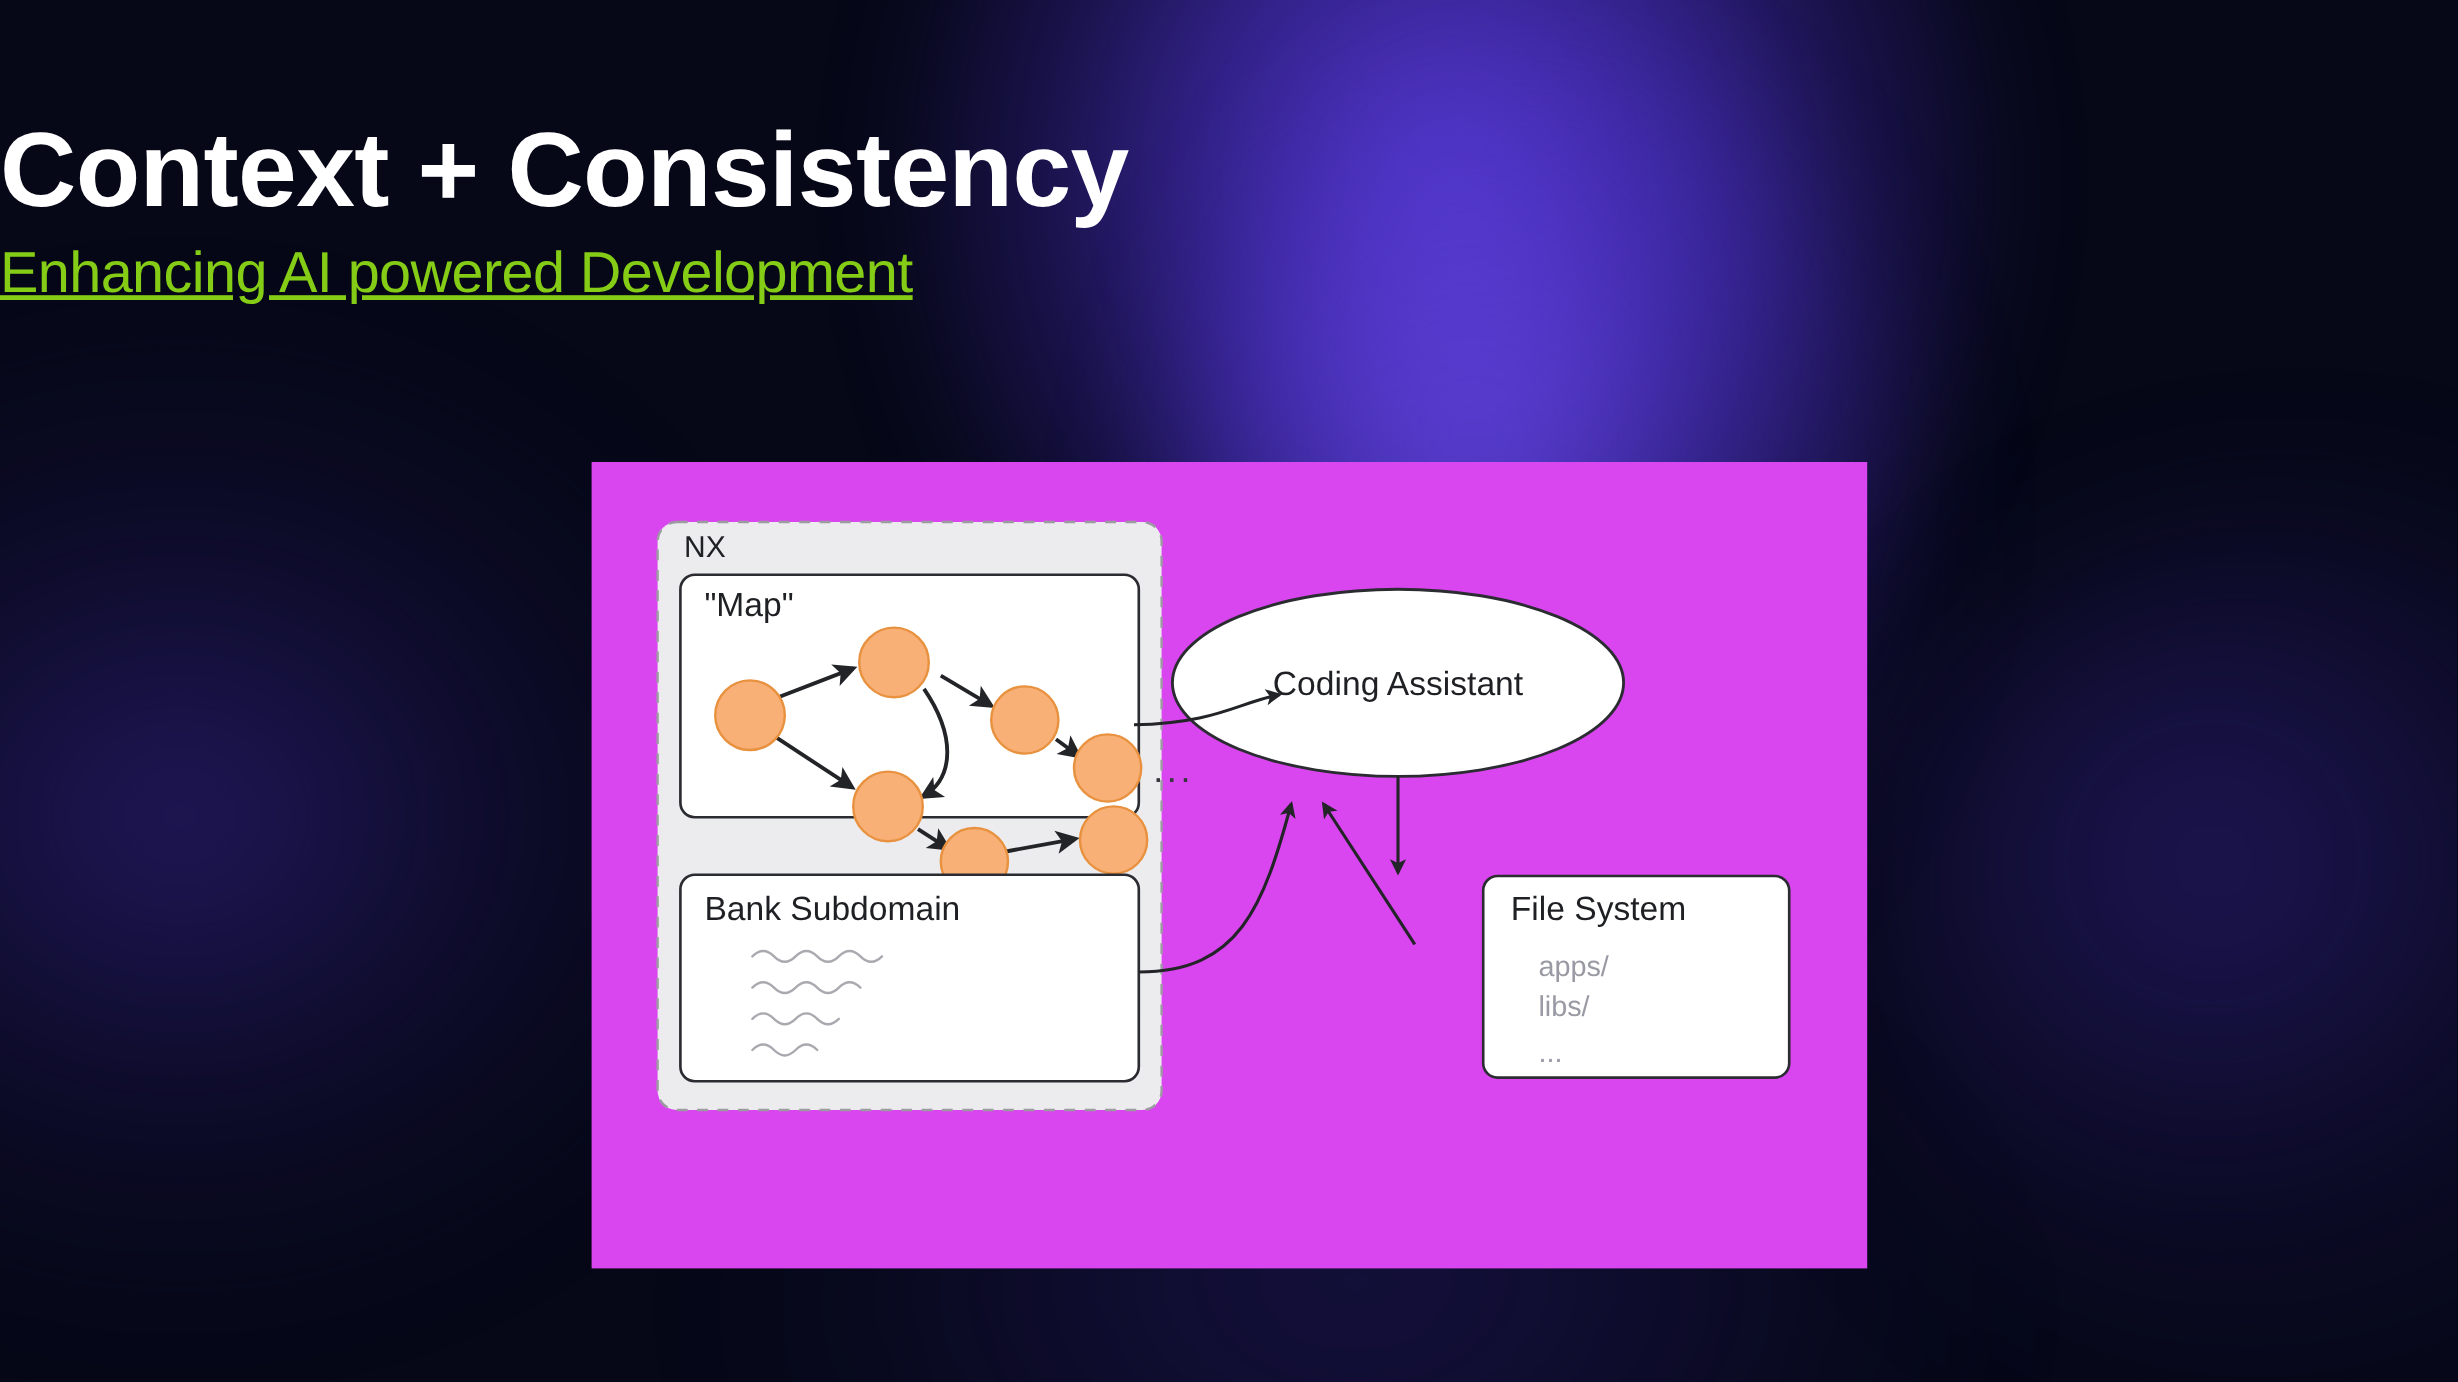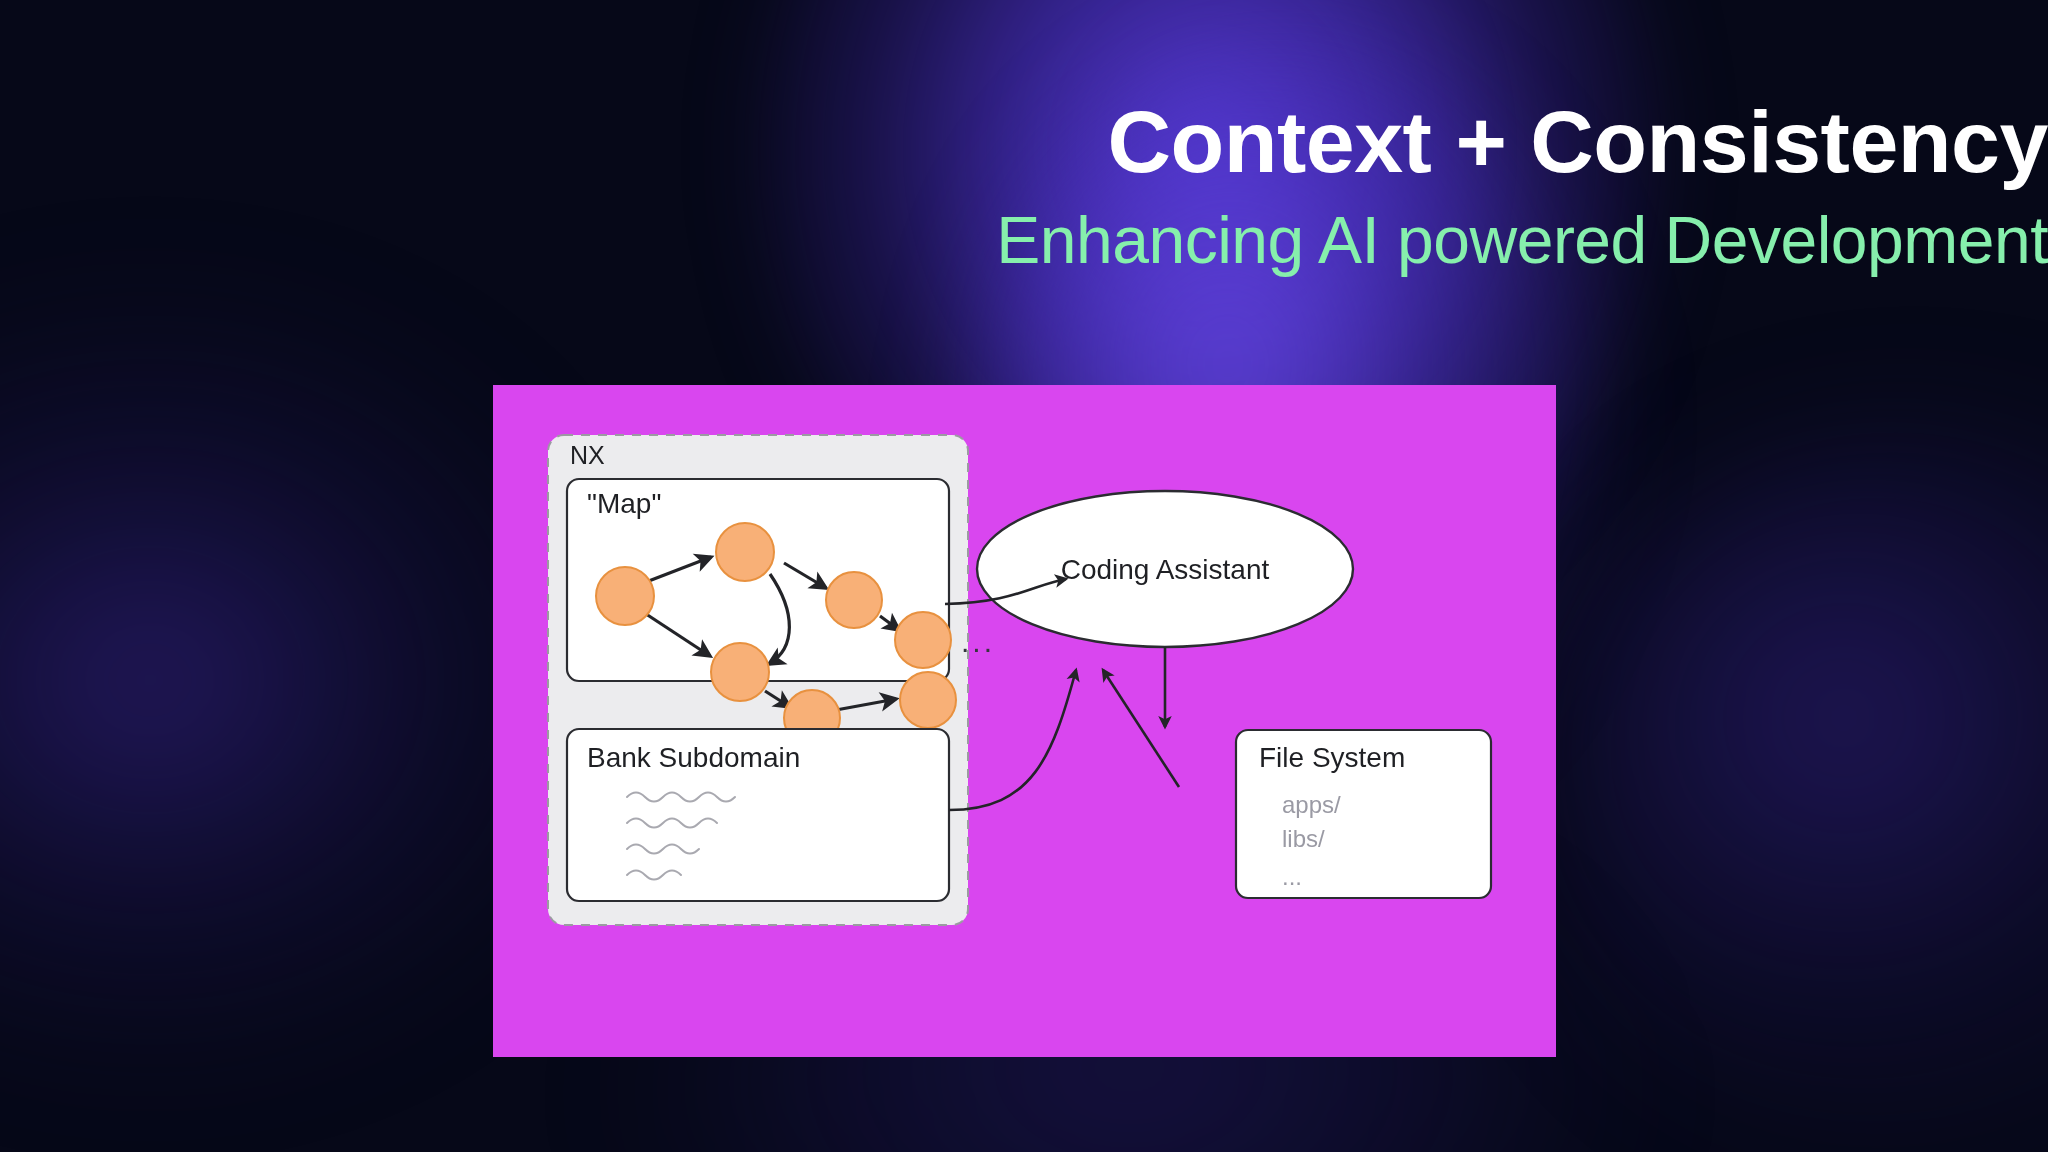--- a/index.html
+++ b/index.html
@@ -77,38 +77,39 @@
         rgba(6, 8, 24, 0) 74%);
     filter: blur(70px);
   }
 
   
   .title-block {
     position: absolute;
     left: 0;
     top: 96px;
     width: 2048px;
-    text-align: right;
+    text-align: left;
   }
   .title-main {
     display: block;
     color: #ffffff;
     font-size: 88px;
     font-weight: 700;
     letter-spacing: -0.5px;
     line-height: 1.05;
   }
   .title-sub {
     display: block;
-    color: #86efac;
-    font-size: 66px;
+    color: #84cc16;
+    font-size: 48px;
     font-weight: 400;
     letter-spacing: -0.5px;
     line-height: 1.35;
     margin-top: 8px;
+    text-decoration: underline;
   }
 
   
   #panel {
     position: absolute;
     left: 493px;
     top: 385px;
     width: 1063px;
     height: 672px;
     background: #d946ef;

